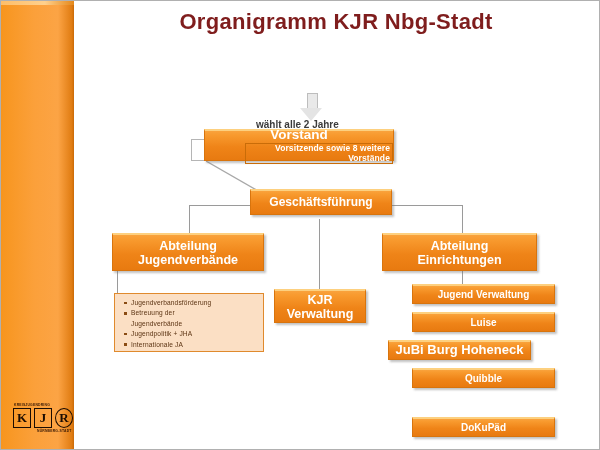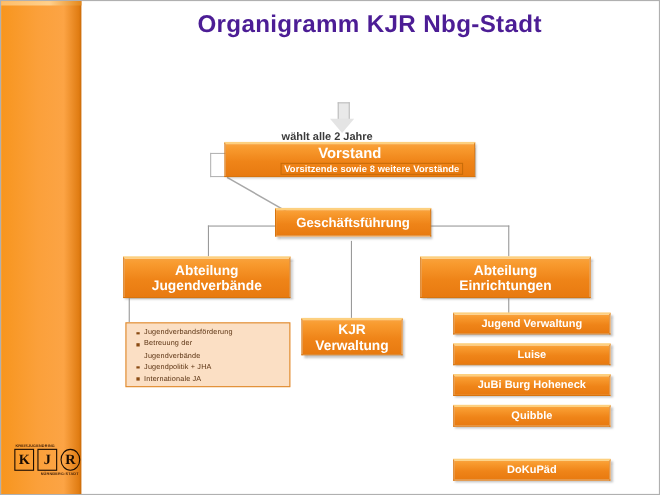--- a/index.html
+++ b/index.html
@@ -79,21 +79,21 @@
 
   
   .title {
     position: absolute;
     left: 100px;
     top: 8px;
     width: 470px;
     text-align: center;
     font-size: 22px;
     font-weight: bold;
-    color: #4c1d95;
+    color: #7f1d1d;
     letter-spacing: 0.3px;
     font-family: "Liberation Sans", sans-serif;
   }
 
   
   .node {
     position: absolute;
     box-sizing: border-box;
     background: linear-gradient(180deg, #f9a23c 0%, #f89a2e 14%, #ef8418 55%, #e87a10 100%);
     border: 1px solid #d8740d;
@@ -212,21 +212,21 @@
   <div class="conn h" style="left:390px;top:204px;width:72px;"></div>
   <div class="conn v" style="left:188px;top:204px;height:28px;"></div>
   <div class="conn v" style="left:461px;top:204px;height:28px;"></div>
   <div class="conn v" style="left:318px;top:218px;height:70px;"></div>
 
   <div class="conn v" style="left:116px;top:270px;height:22px;"></div>
 
   <div class="conn v" style="left:461px;top:270px;height:14px;"></div>
 
 
-  <div class="node" style="left:203px;top:128px;width:228px;height:32px;font-size:13.5px;text-align:right;">
+  <div class="node" style="left:203px;top:128px;width:190px;height:32px;font-size:13.5px;text-align:right;">
     <span>Vorstand</span>
     <span class="sub">Vorsitzende sowie 8 weitere Vorstände</span>
   </div>
 
   <div class="node" style="left:249px;top:188px;width:142px;height:26px;font-size:12px;">
     <span>Geschäftsführung</span>
   </div>
 
   <div class="node" style="left:111px;top:232px;width:152px;height:38px;font-size:12.5px;">
     <span>Abteilung</span>
@@ -252,21 +252,21 @@
       <li>Internationale JA</li>
     </ul>
   </div>
 
   <div class="node" style="left:411px;top:283px;width:143px;height:20px;font-size:10px;">
     <span>Jugend Verwaltung</span>
   </div>
   <div class="node" style="left:411px;top:311px;width:143px;height:20px;font-size:10px;">
     <span>Luise</span>
   </div>
-  <div class="node" style="left:411px;top:339px;width:143px;height:20px;font-size:10px;">
+  <div class="node" style="left:387px;top:339px;width:143px;height:20px;font-size:13px;">
     <span>JuBi Burg Hoheneck</span>
   </div>
   <div class="node" style="left:411px;top:367px;width:143px;height:20px;font-size:10px;">
     <span>Quibble</span>
   </div>
   <div class="node" style="left:411px;top:416px;width:143px;height:20px;font-size:10px;">
     <span>DoKuPäd</span>
   </div>
 
 </div>

